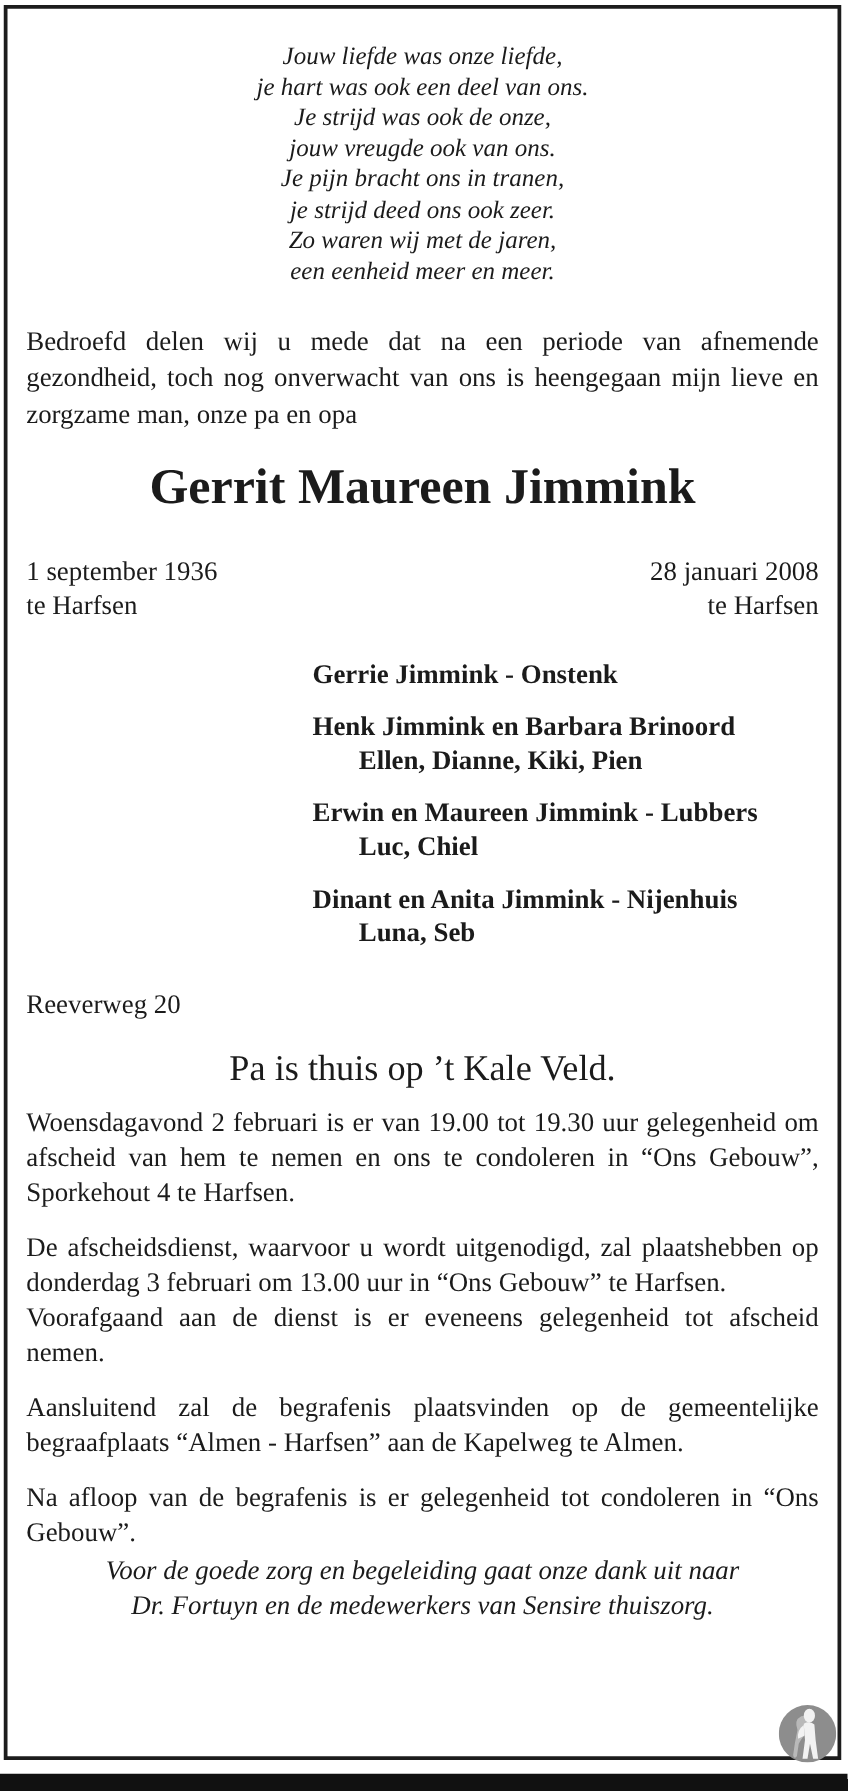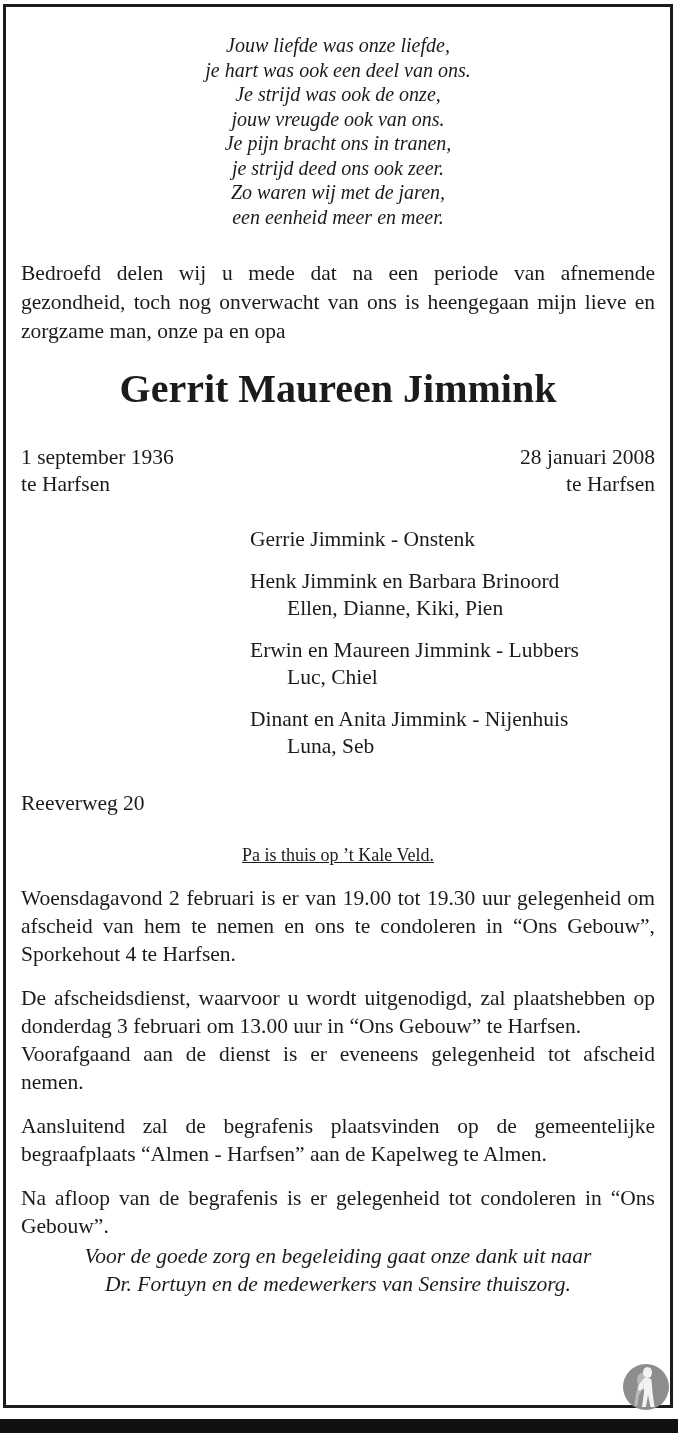--- a/index.html
+++ b/index.html
@@ -32,26 +32,26 @@
   }
   .nickname {
     margin-top:12px; text-align:center;
     font-size:26px; font-weight:bold; line-height:30px;
   }
   .dates {
     margin-top:32px; display:flex; justify-content:space-between;
     font-size:21.5px; line-height:27px;gap:44px;
   }
   .dates .death { text-align:right; }
-  .family { margin-top:28px; margin-left:229px; font-size:21.5px; line-height:27px; }
+  .family { margin-top:28px; margin-left:229px; font-size:21.5px; line-height:27px;font-weight:bold; }
   .family-entry { margin-bottom:15px; }
   .family-entry:last-child { margin-bottom:0; }
   .family-children { margin-left:37px; }
   .address { margin-top:30px; font-size:21.5px; line-height:27px; }
-  .home-note { margin-top:25px; text-align:center; font-size:18px; line-height:27px;text-decoration:underline; }
+  .home-note { margin-top:25px; text-align:center; font-size:29px; line-height:27px; }
   .notices { margin-top:15px; font-size:21.5px; line-height:28px; }
   .notice-group { margin-bottom:16px; }
   .notice-group:last-child { margin-bottom:2px; }
   .notice-line { text-align:justify; }
   .closing {
     margin-top:0; text-align:center; font-style:italic;
     font-size:21.5px; line-height:28px;
   }
   .logo {
     position:absolute; left:623px; top:1364px; width:46px; height:46px;

